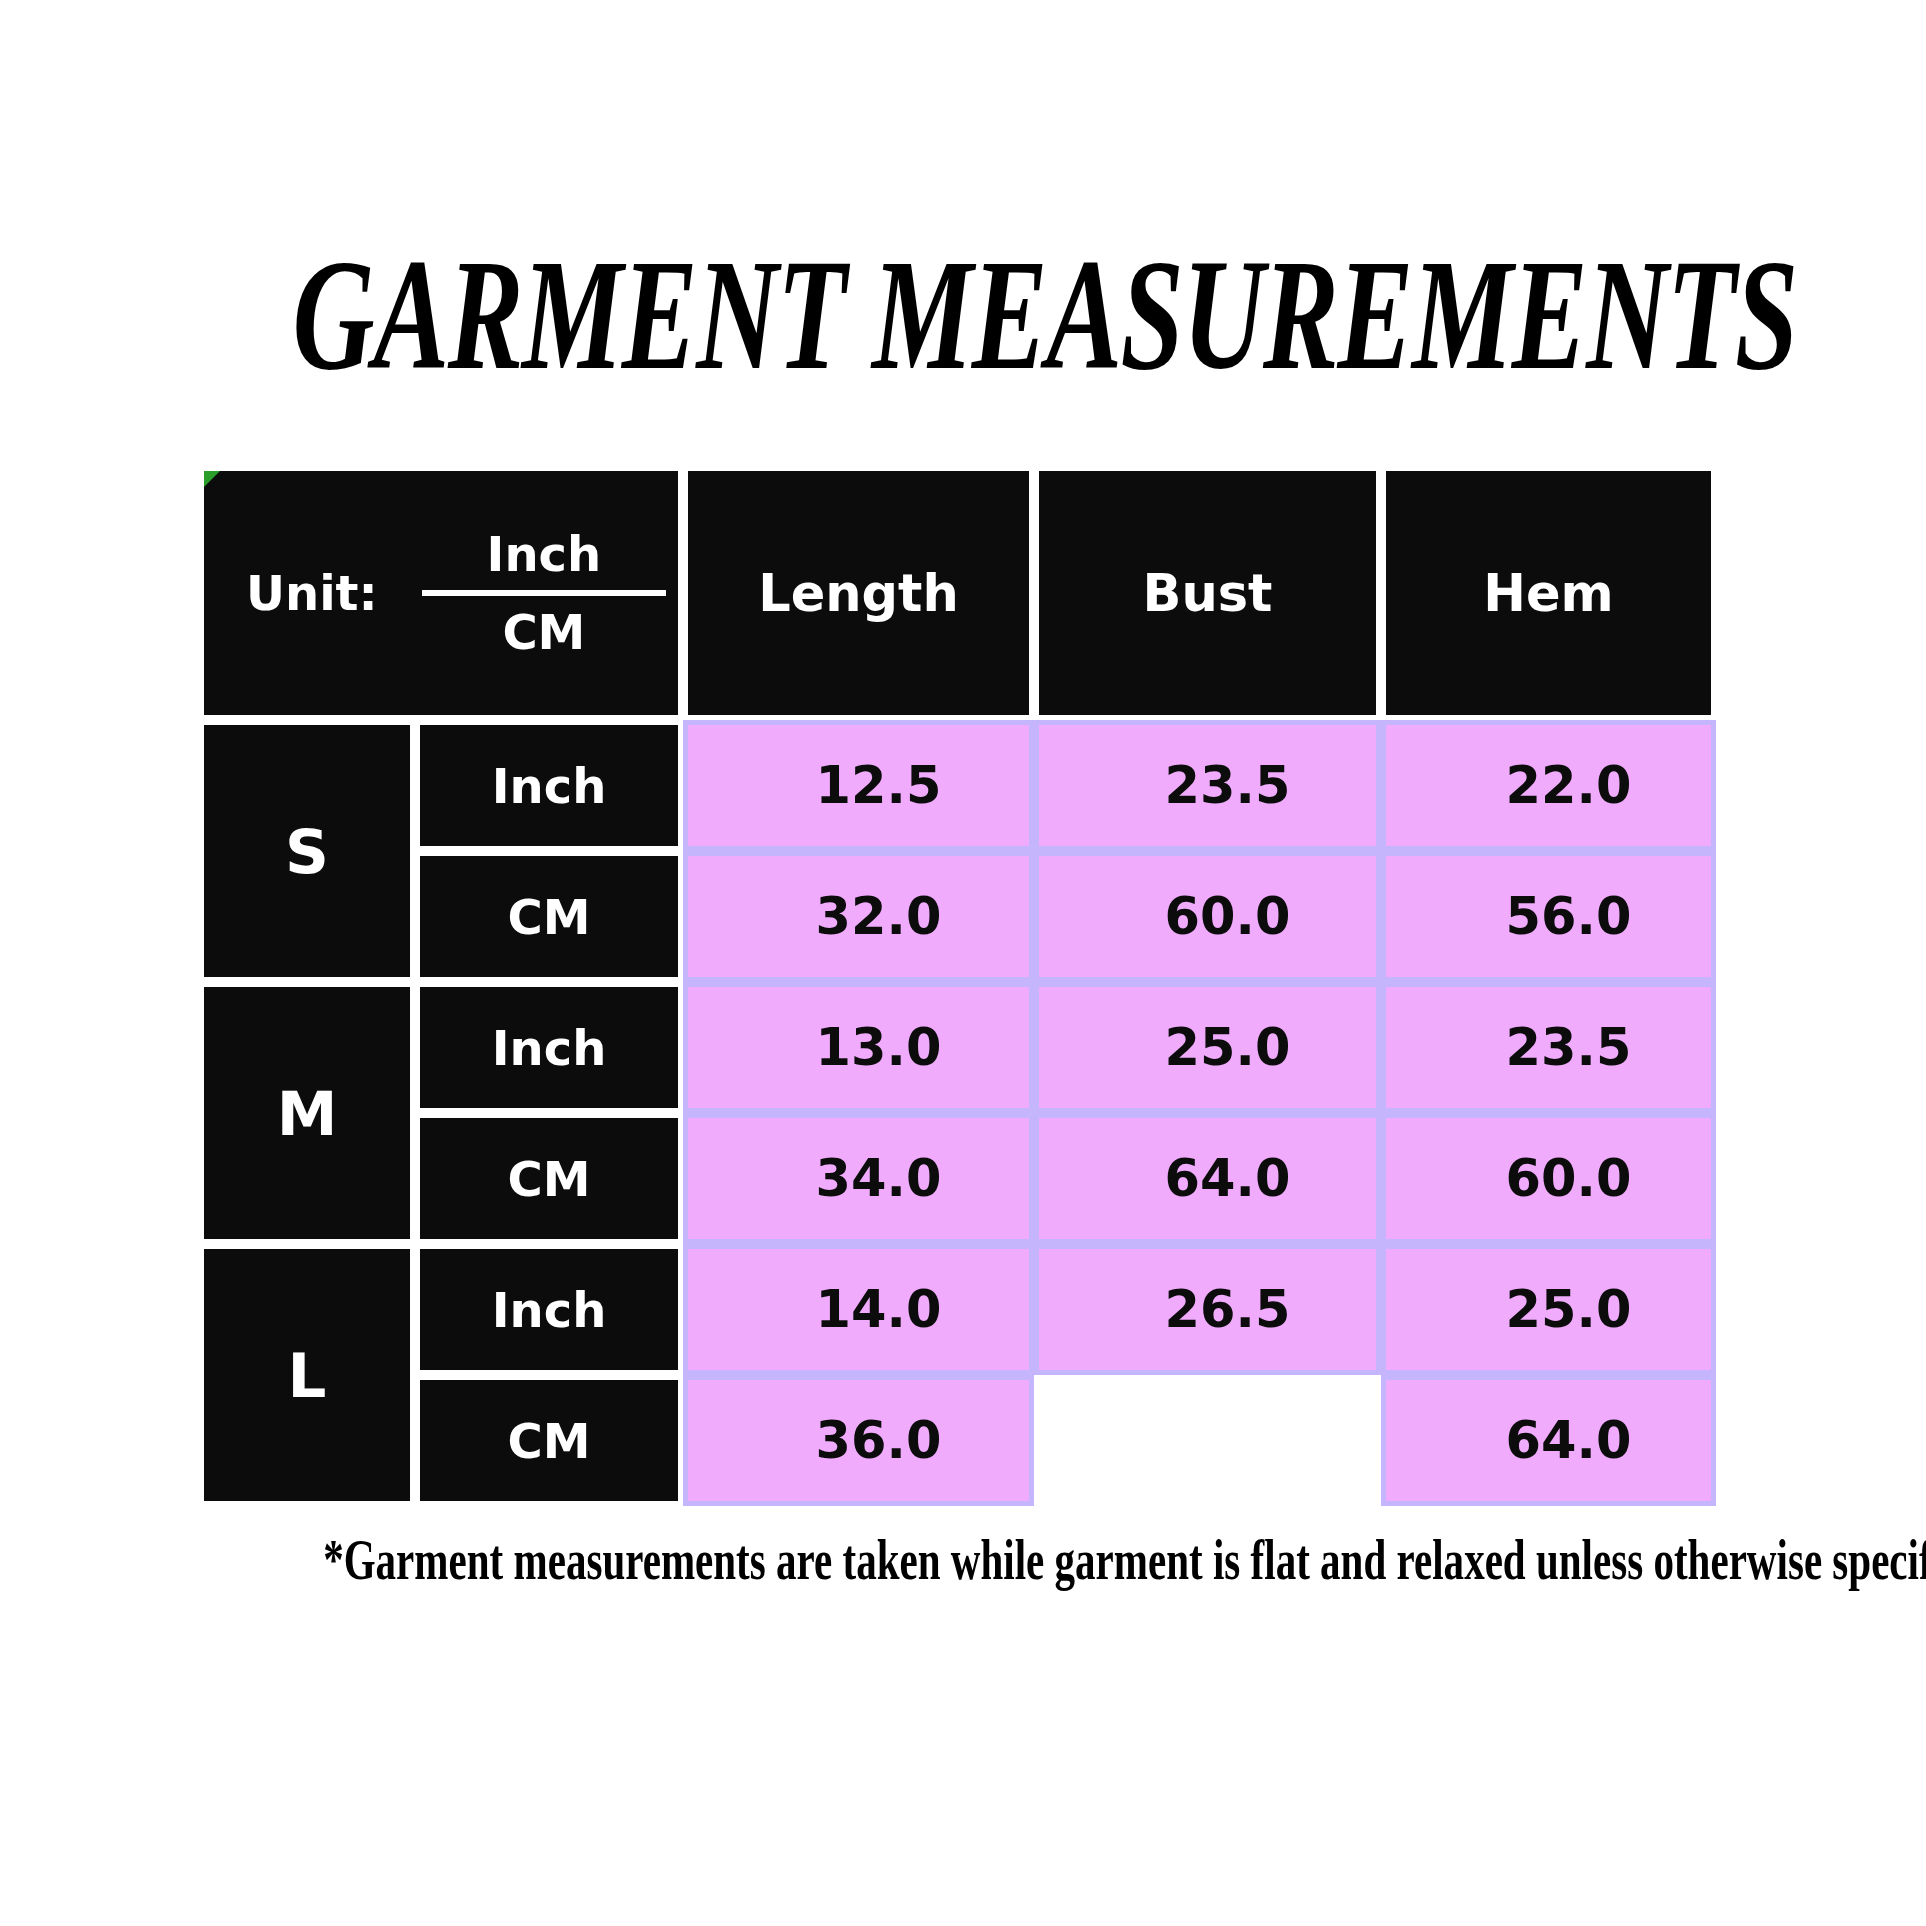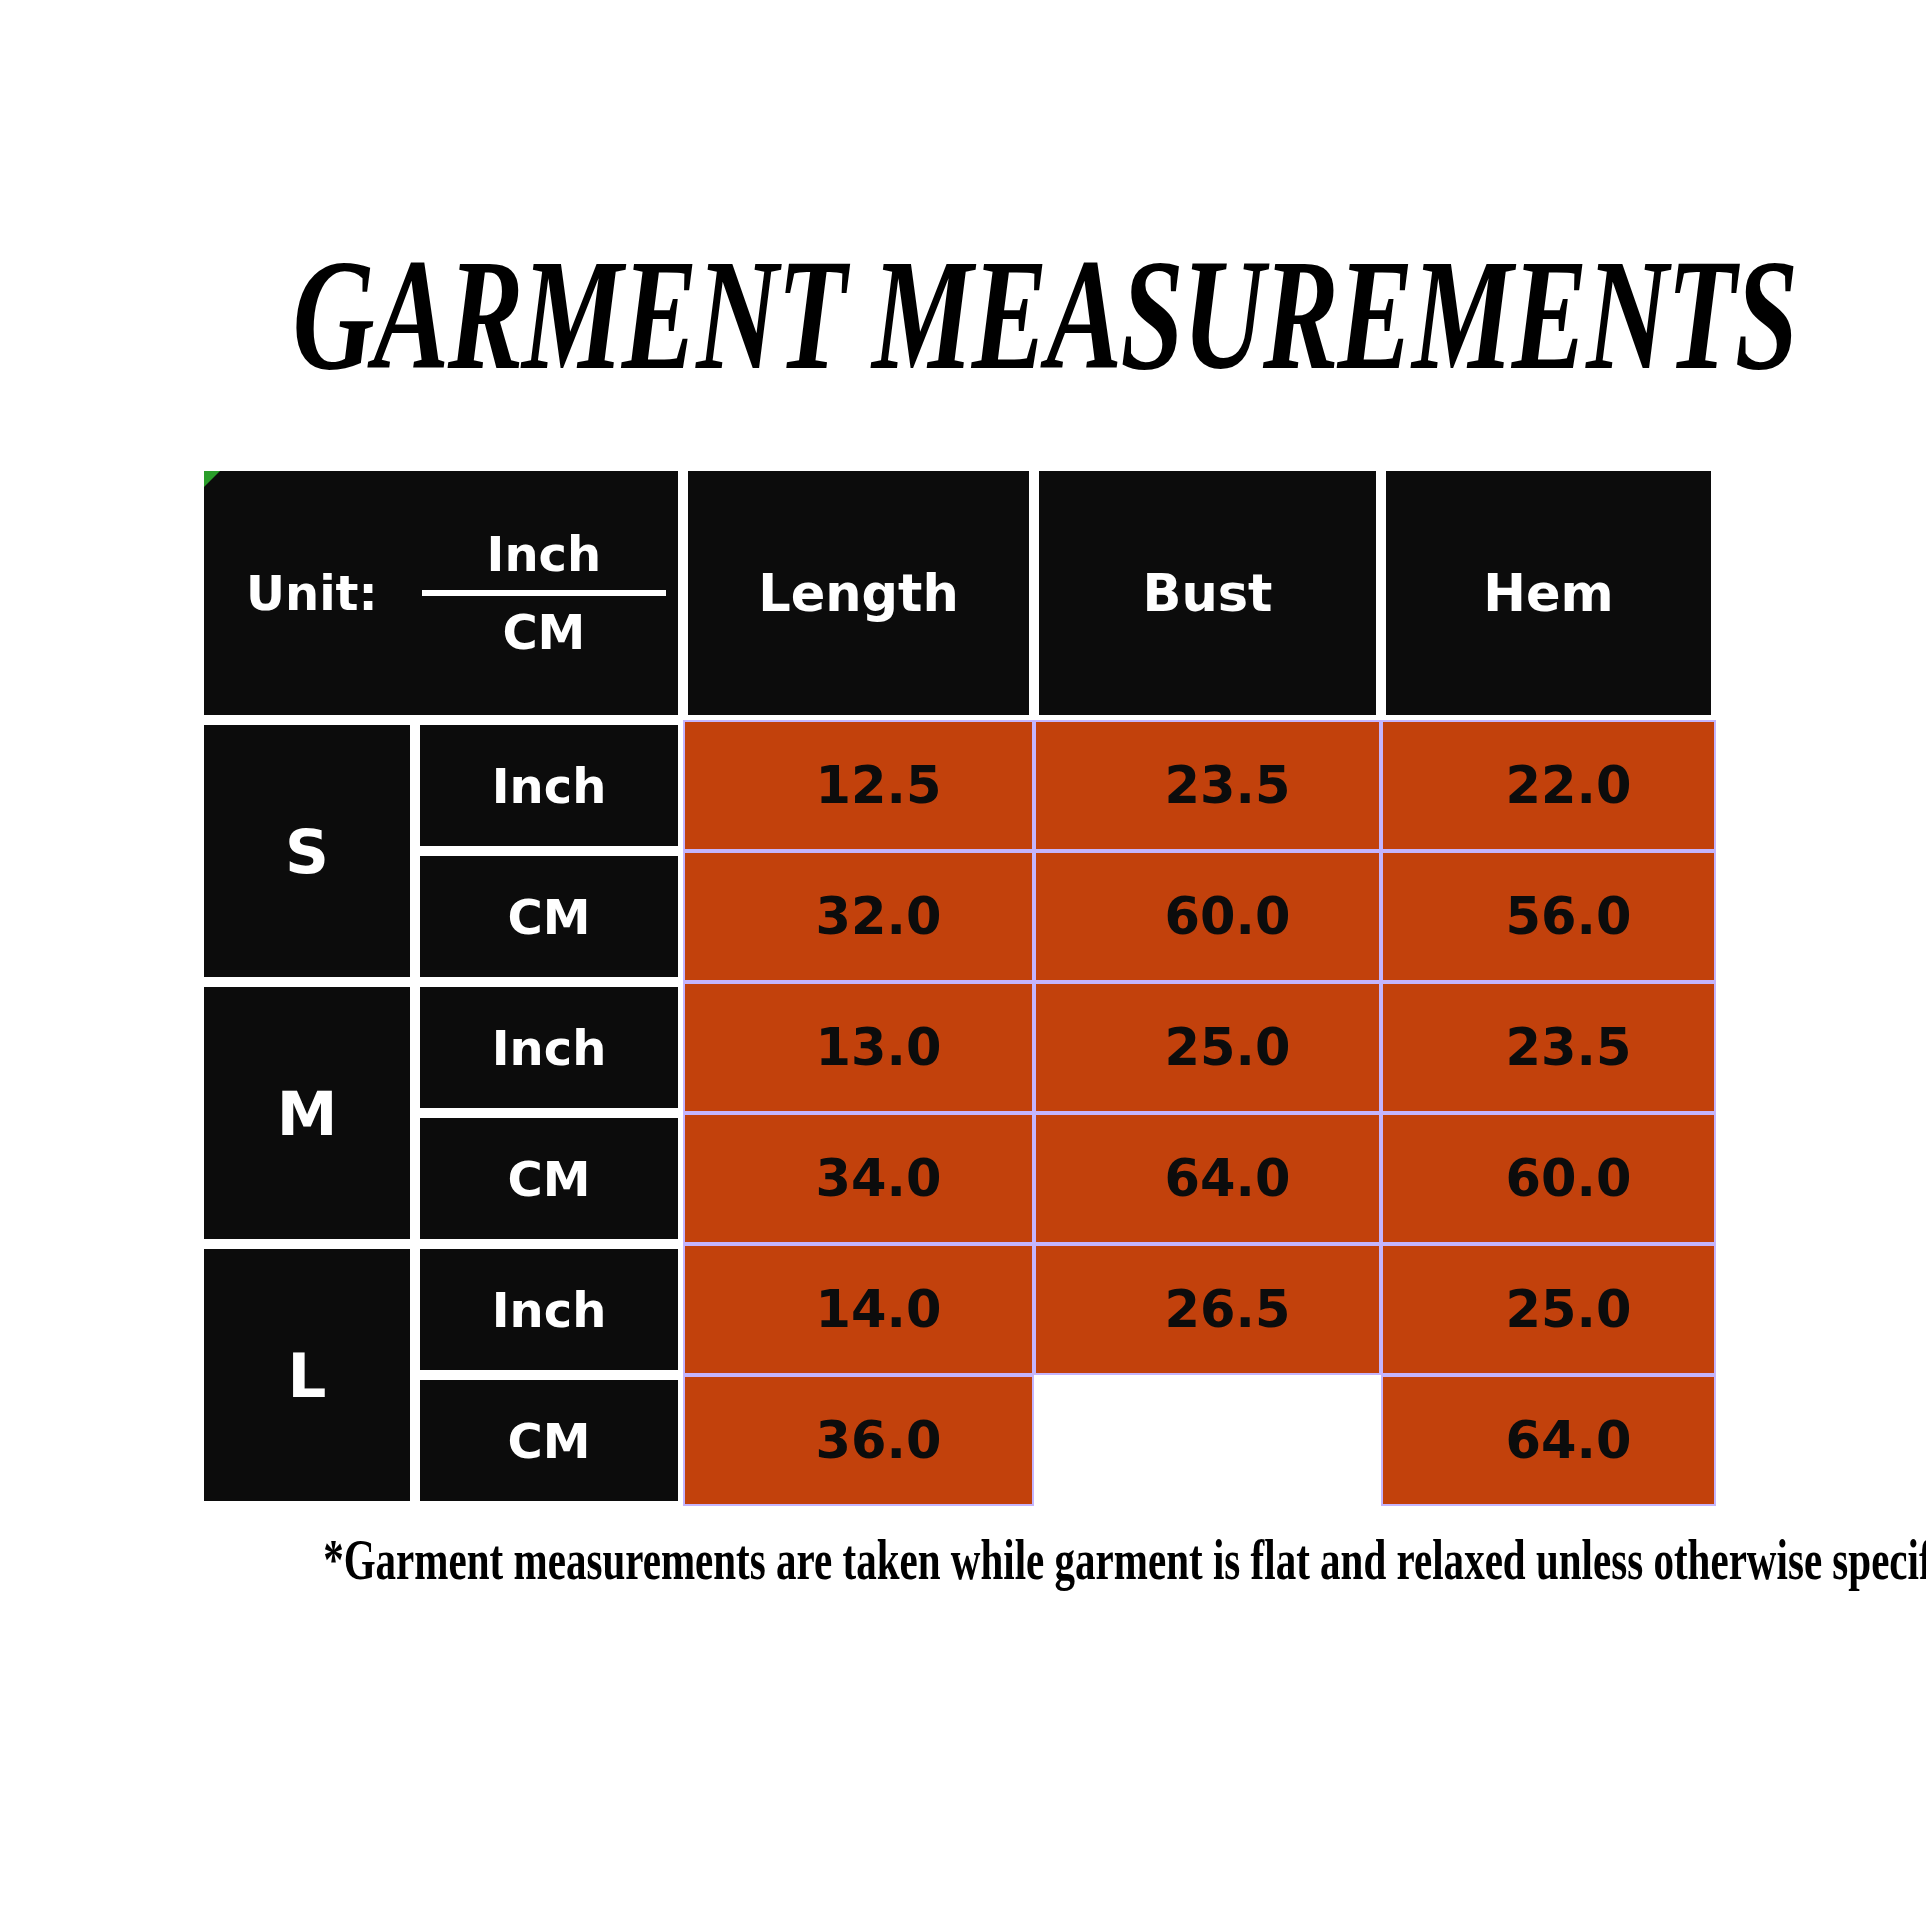--- a/index.html
+++ b/index.html
@@ -46,22 +46,22 @@
     align-items: center;
     justify-content: center;
   }
   .black {
     background: #0c0c0c;
     border: 5px solid #ffffff;
     color: #ffffff;
     font-weight: bold;
   }
   .white {
-    background: #c2410c;
-    border: 2px solid #c4b5fd;
+    background: #f0abfc;
+    border: 5px solid #c4b5fd;
     color: #0c0c0c;
     font-weight: bold;
     font-size: 51px;
     padding-left: 40px;
   }
   .col-h { font-size: 51px; text-align: right; }
   .size-c { font-size: 61px; }
   .unit-c { font-size: 48px; }
   .unit-head {
     justify-content: flex-start;

